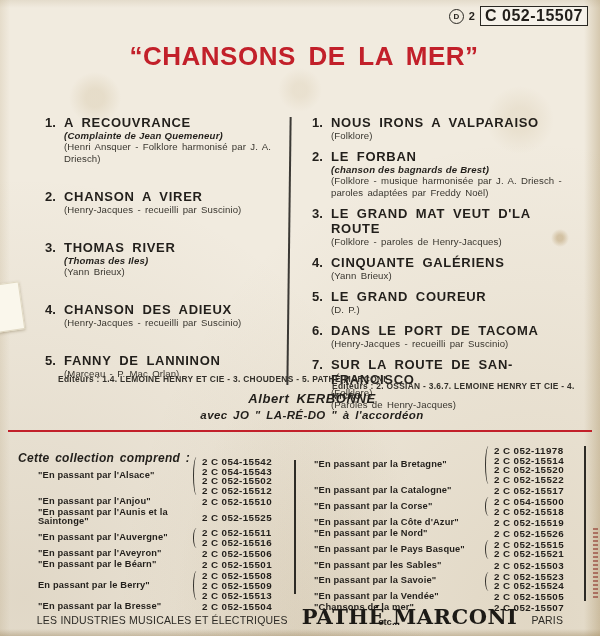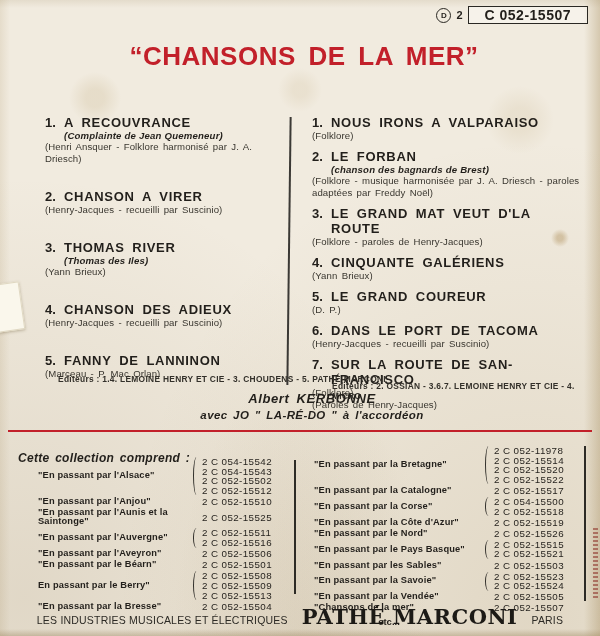--- a/index.html
+++ b/index.html
@@ -17,53 +17,53 @@
       radial-gradient(ellipse at 50% 101%, rgba(150,125,80,.12), rgba(150,125,80,0) 30%),
       linear-gradient(to left, rgba(167,143,96,.38), rgba(167,143,96,0) 16px),
       linear-gradient(to right, rgba(167,143,96,.16), rgba(167,143,96,0) 10px),
       linear-gradient(to top, rgba(118,90,42,.28), rgba(118,90,42,0) 7px),
       linear-gradient(to bottom, rgba(160,140,100,.16), rgba(160,140,100,0) 8px);}
   
   .catalog{position:absolute;top:6px;right:12px;display:flex;align-items:center;gap:5px;}
   .circ{width:13px;height:13px;border:1.2px solid #2a2823;border-radius:50%;
         font-size:8px;font-weight:bold;display:flex;align-items:center;justify-content:center;}
   .discnum{font-size:11px;font-weight:bold;}
-  .catbox{border:1.4px solid #2a2823;padding:0 16px;font-size:14px;font-weight:bold;letter-spacing:.5px;background:rgba(255,255,255,.35);}
+  .catbox{border:1.4px solid #2a2823;padding:0 4px;font-size:16px;font-weight:bold;letter-spacing:.5px;background:rgba(255,255,255,.35);}
   
   .title{position:absolute;top:41px;left:4px;width:100%;text-align:center;
          color:#c2202a;font-size:26px;font-weight:bold;letter-spacing:.5px;word-spacing:5px;}
   
   .col{position:absolute;top:115px;}
   .col-a{left:45px;width:246px;}
   .col-b{left:312px;width:272px;}
   .track{margin-bottom:24px;}
   .col-b .track{margin-bottom:7px;}
   .t-head{display:flex;align-items:baseline;}
   .t-num{width:19px;flex-shrink:0;font-size:13px;font-weight:bold;}
   .t-title{font-size:13px;font-weight:bold;letter-spacing:.7px;word-spacing:3.5px;line-height:15px;}
   .t-sub{margin-left:19px;font-size:9.6px;font-weight:bold;font-style:italic;line-height:11px;letter-spacing:.2px;}
-  .t-credit{font-size:9.6px;line-height:12px;color:#39362f;letter-spacing:.1px;word-spacing:1.5px;}
+  .t-credit{margin-left:19px;font-size:9.6px;line-height:12px;color:#39362f;letter-spacing:.1px;word-spacing:1.5px;}
   .divider-v{position:absolute;left:288px;top:117px;height:268px;width:2px;background:#3b3935;transform:rotate(.7deg);}
   .editors{position:absolute;font-size:8.4px;font-weight:bold;color:#33302a;letter-spacing:.3px;}
   .editors-a{left:58px;top:374px;}
   .editors-b{left:332px;top:381px;}
   
   .artist{position:absolute;top:391px;left:12px;width:100%;text-align:center;}
   .artist-name{font-size:13px;font-weight:bold;font-style:italic;letter-spacing:.6px;word-spacing:3px;}
   .artist-with{font-size:11.5px;font-weight:bold;font-style:italic;margin-top:3px;letter-spacing:.4px;word-spacing:2px;}
   .redline{position:absolute;top:430px;left:8px;right:8px;height:2px;background:#c2202a;}
   
   .c-heading{position:absolute;left:18px;top:451px;font-size:12px;font-weight:bold;font-style:italic;letter-spacing:.3px;word-spacing:2px;}
   .group{position:absolute;display:flex;flex-direction:column;}
   .group-l{left:30px;top:457px;width:260px;}
   .group-r{left:306px;top:446px;width:276px;}
   .c-row{display:flex;align-items:center;margin-bottom:1.5px;min-height:9.5px;}
   .c-label{flex:1;padding-left:8px;font-size:9.3px;font-weight:bold;letter-spacing:.15px;line-height:9.5px;}
   .c-nums{width:88px;flex-shrink:0;display:flex;flex-direction:column;}
-  .c-num{font-size:9.8px;font-weight:normal;letter-spacing:.4px;line-height:9.6px;white-space:nowrap;}
+  .c-num{font-size:9.8px;font-weight:bold;letter-spacing:.4px;line-height:9.6px;white-space:nowrap;}
   .brace{width:5px;align-self:stretch;border-left:1.6px solid #33312c;
          border-radius:60% 0 0 60% / 50% 0 0 50%;margin-right:3px;}
   .c-etc{text-align:center;font-size:9.5px;font-weight:bold;margin-top:1px;padding-right:110px;}
   .vline{position:absolute;width:2px;background:#2d2b26;}
   .vline-l{left:294px;top:460px;height:134px;}
   .vline-r{left:584px;top:446px;height:155px;}
   
   .footer{position:absolute;top:604px;left:0;width:100%;display:flex;align-items:baseline;justify-content:center;gap:14px;}
   .f-pre,.f-suf{font-size:10.5px;color:#2c2a25;letter-spacing:.2px;}
   .f-logo{font-family:"DejaVu Serif",serif;font-size:21px;font-weight:bold;letter-spacing:.5px;color:#1c1a16;}

